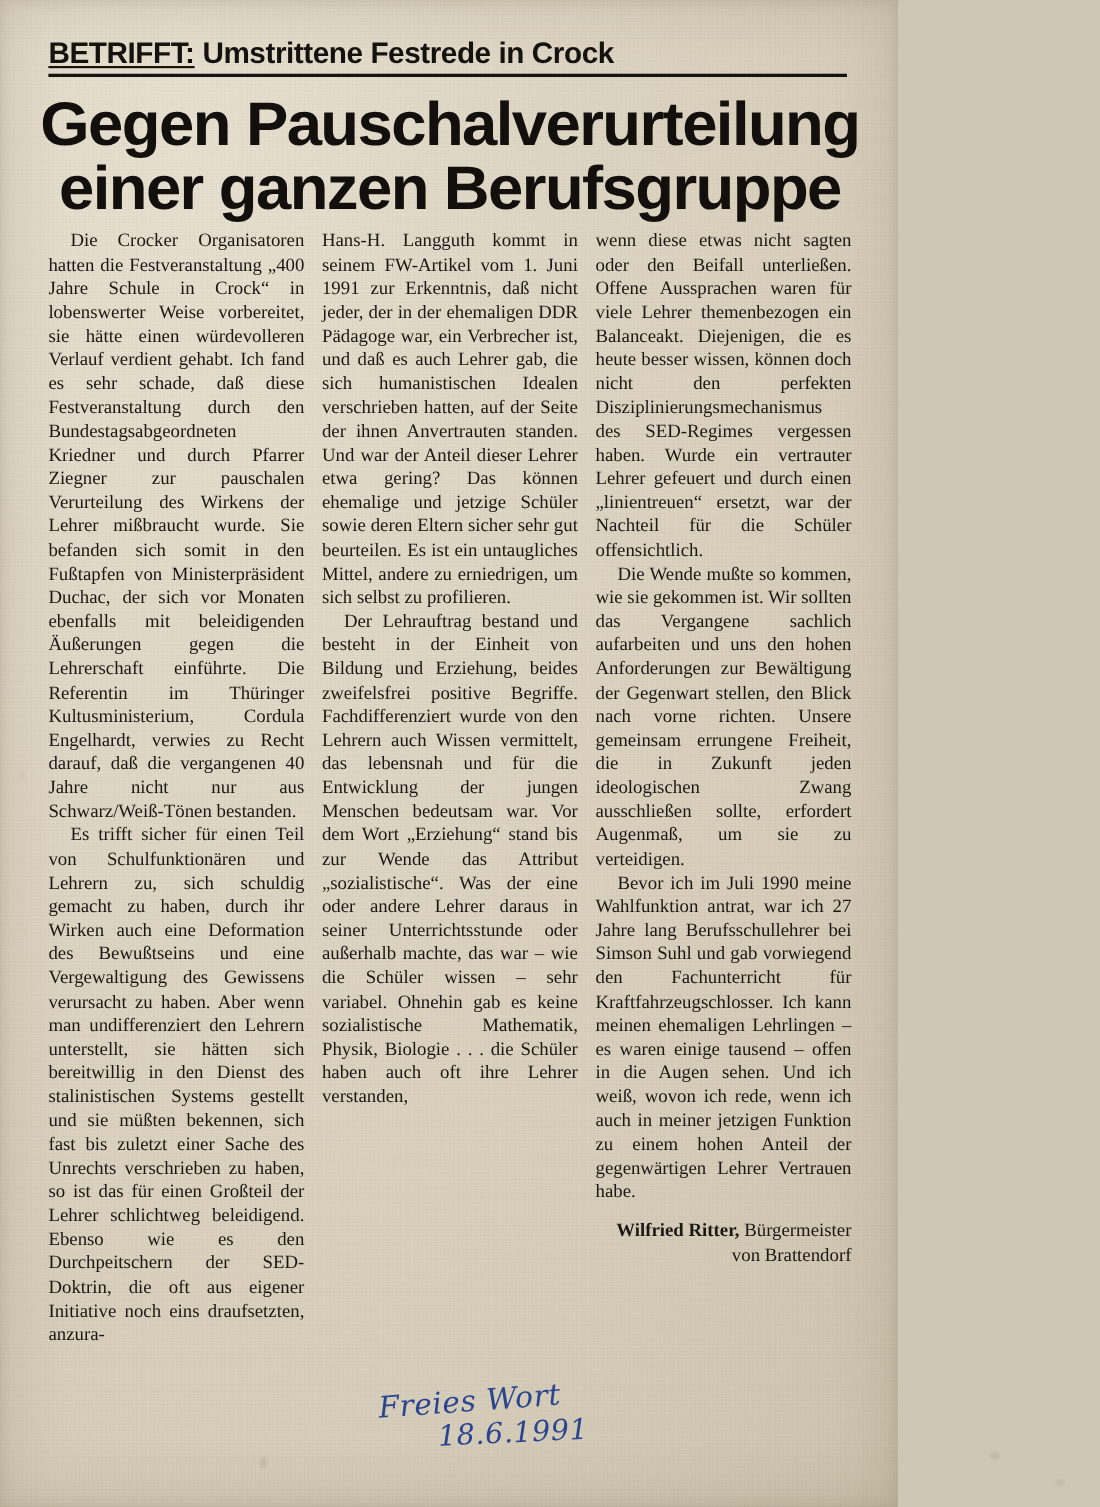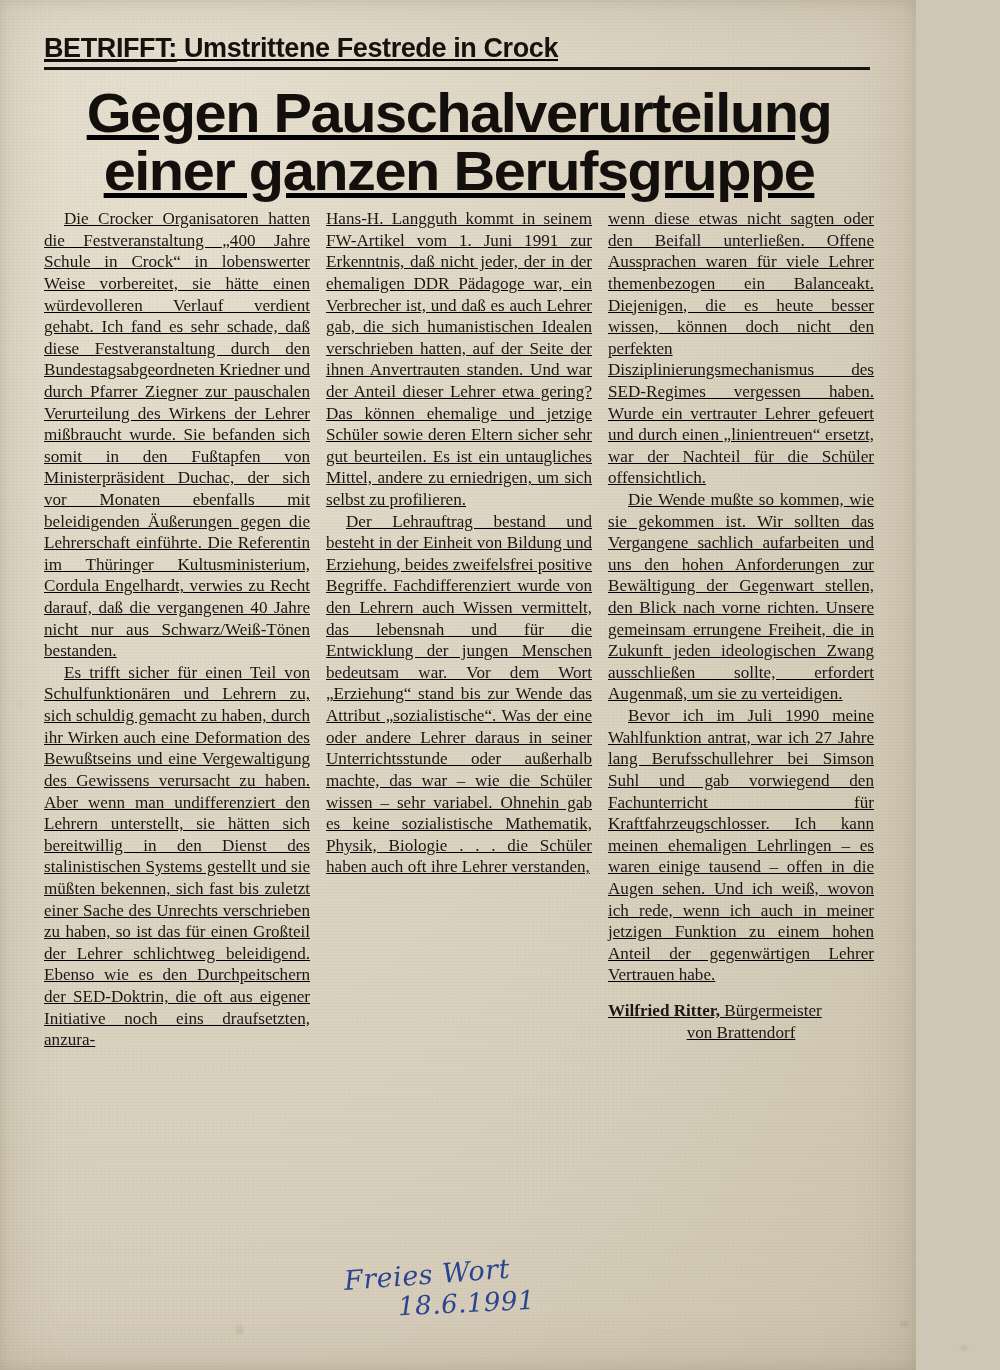--- a/index.html
+++ b/index.html
@@ -9,26 +9,25 @@
   body {
     width: 1000px;
     height: 1370px;
     background: #cfc7b6;
     font-family: "Liberation Serif", serif;
     overflow: hidden;
   }
   
   .page {
     position: relative;
-    width: 916px;
+    width: 816px;
     height: 1370px;
     background:
       radial-gradient(ellipse at 20% 10%, #e7e0d0 0%, #ded6c4 38%, #d6cdba 70%, #cdc3ae 100%);
     box-sizing: border-box;
-    text-decoration: underline;
   }
   .grain {
     position: absolute;
     inset: 0;
     pointer-events: none;
     background-image:
       repeating-linear-gradient(0deg, rgba(120,105,80,0.035) 0px, rgba(120,105,80,0.035) 1px, rgba(255,255,255,0) 1px, rgba(255,255,255,0) 3px),
       repeating-linear-gradient(90deg, rgba(120,105,80,0.028) 0px, rgba(120,105,80,0.028) 1px, rgba(255,255,255,0) 1px, rgba(255,255,255,0) 4px);
     mix-blend-mode: multiply;
     opacity: .8;
@@ -110,25 +109,25 @@
     font-size: 17.1px;
     line-height: 1.3;
     color: #1b1713;
     text-align: right;
   }
   .signature .name {
     font-weight: bold;
   }
   .signature .line1 {
     display: block;
-    text-align: left;
+    text-align: right;
   }
   .signature .line2 {
     display: block;
-    text-align: center;
+    text-align: right;
   }
 
   
   .handwriting {
     position: absolute;
     left: 345px;
     top: 1258px;
     color: #1c3a8f;
     font-family: "DejaVu Serif", serif;
     font-style: italic;

